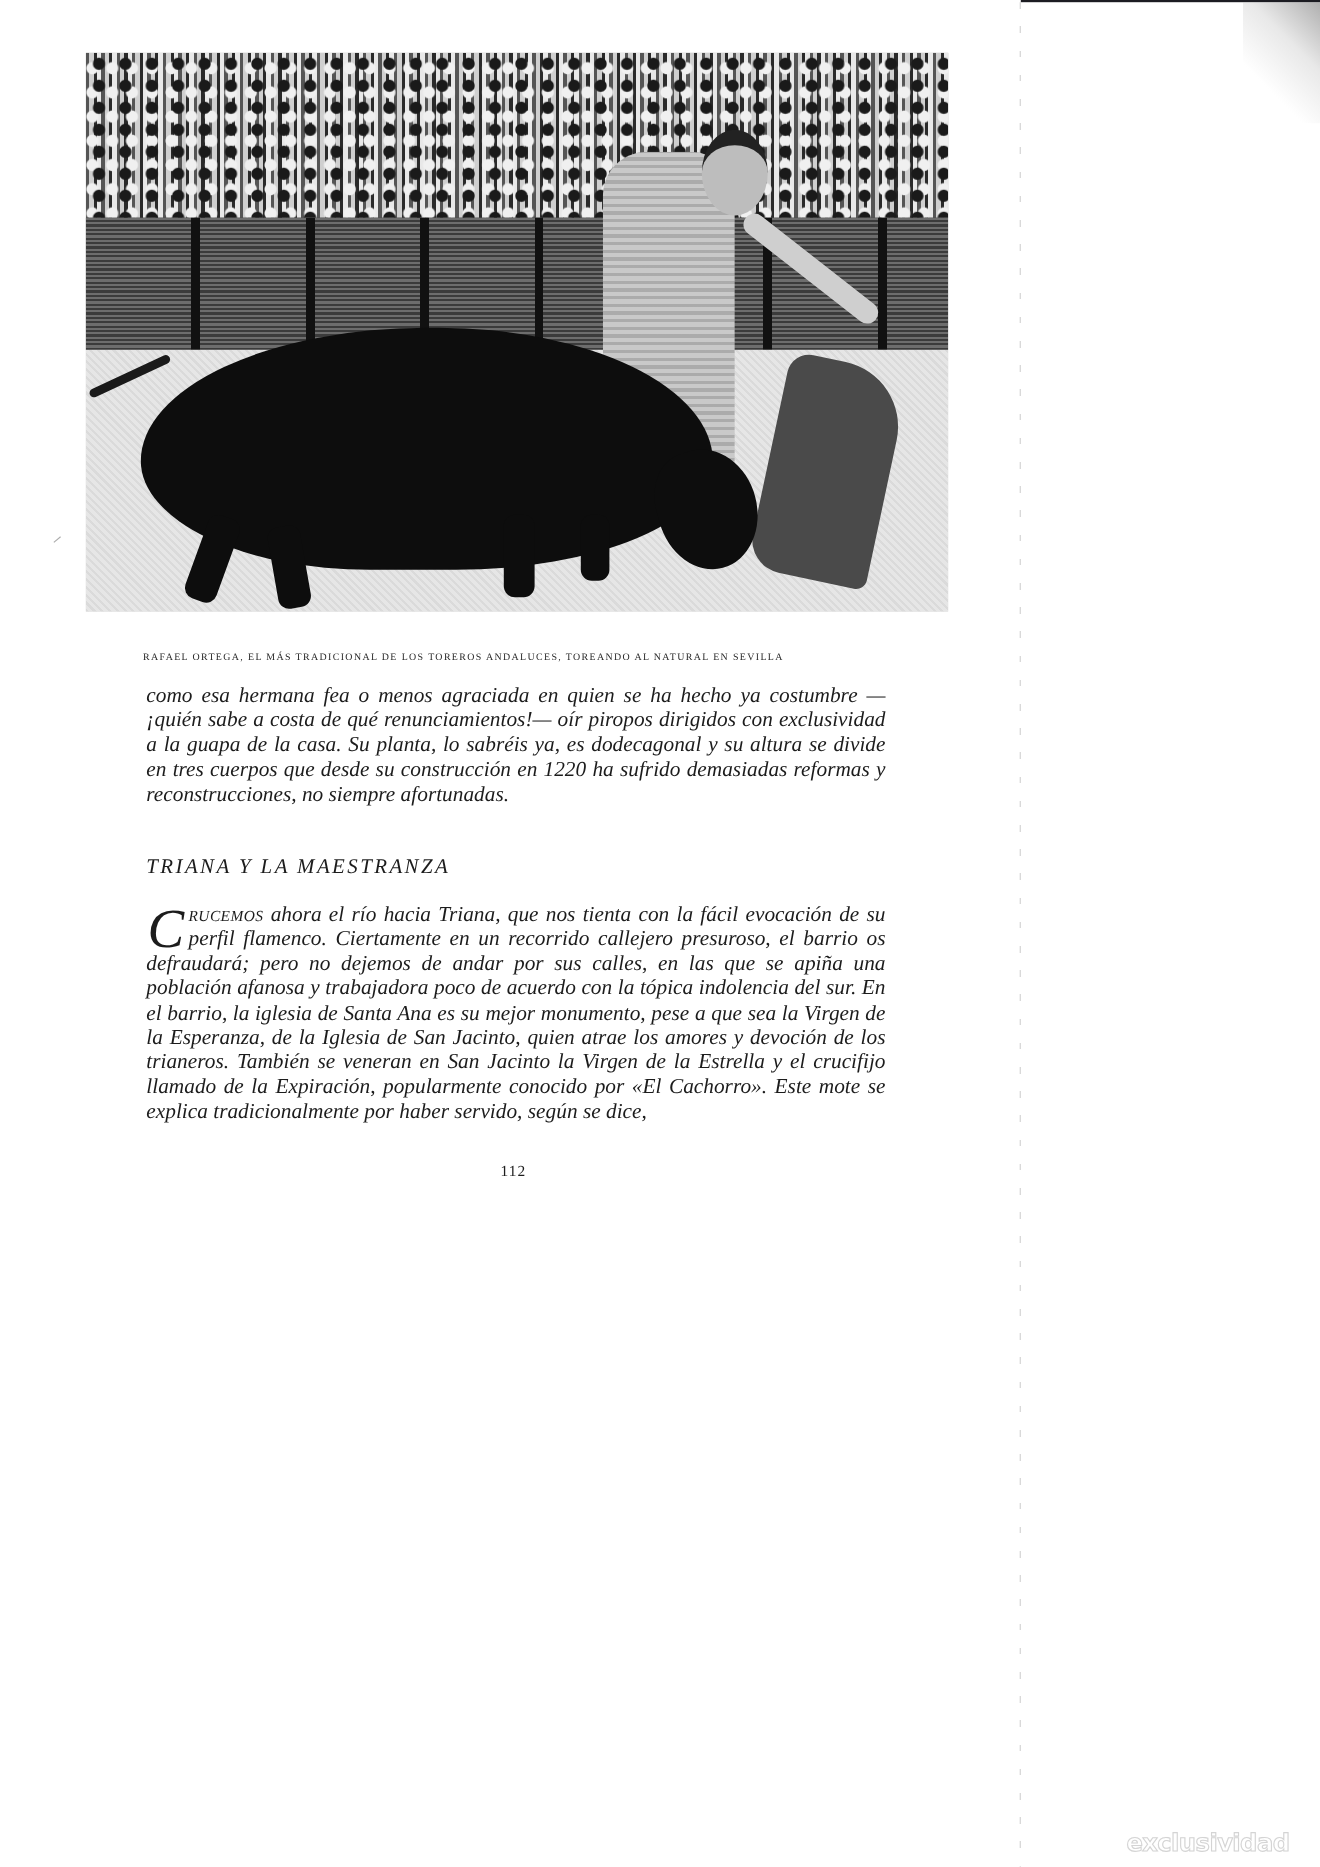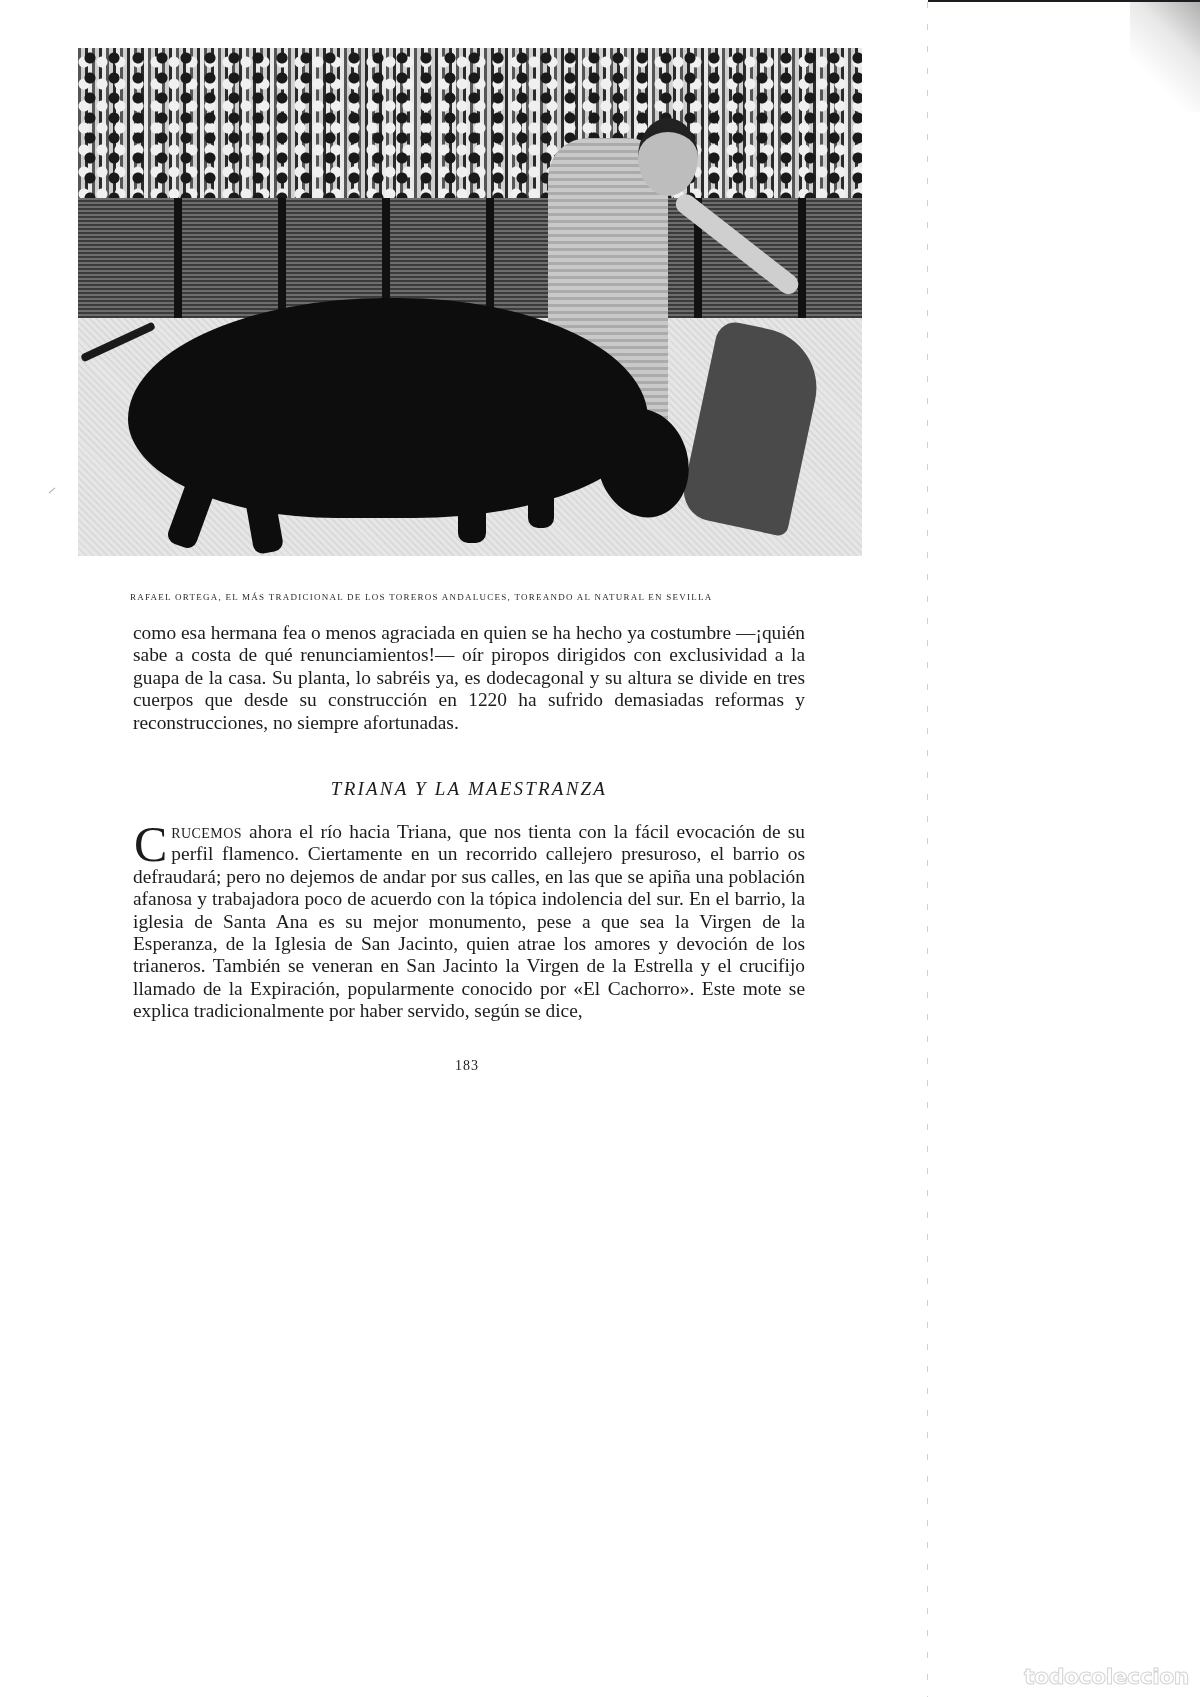--- a/index.html
+++ b/index.html
@@ -165,28 +165,29 @@
 
     
     .text-block {
       position: absolute;
       left: 133px;
       width: 672px;
       font-size: 19.4px;
       line-height: 22.4px;
       text-align: justify;
       color: #1c1c1c;
+      font-style: italic;
     }
     .para-1 { top: 622px; }
     .section-heading {
       position: absolute;
       left: 133px;
       top: 778px;
       width: 672px;
-      text-align: center;
+      text-align: left;
       font-style: italic;
       font-size: 19px;
       letter-spacing: 2.2px;
       color: #1c1c1c;
     }
     .para-2 { top: 821px; }
     .drop-cap {
       float: left;
       font-size: 50px;
       line-height: 40px;
@@ -248,15 +249,15 @@
 <div class="caption">Rafael Ortega, el más tradicional de los toreros andaluces, toreando al natural en Sevilla</div>
 
 <div class="text-block para-1">como esa hermana fea o menos agraciada en quien se ha hecho ya costumbre —¡quién sabe a costa de qué renunciamientos!— oír piropos dirigidos con exclusividad a la guapa de la casa. Su planta, lo sabréis ya, es dodecagonal y su altura se divide en tres cuerpos que desde su construcción en 1220 ha sufrido demasiadas reformas y reconstrucciones, no siempre afortunadas.</div>
 
 <div class="section-heading">TRIANA Y LA MAESTRANZA</div>
 
 <div class="text-block para-2">
   <span class="drop-cap">C</span><span class="small-caps">rucemos</span><span> ahora el río hacia Triana, que nos tienta con la fácil evocación de su perfil flamenco. Ciertamente en un recorrido callejero presuroso, el barrio os defraudará; pero no dejemos de andar por sus calles, en las que se apiña una población afanosa y trabajadora poco de acuerdo con la tópica indolencia del sur. En el barrio, la iglesia de Santa Ana es su mejor monumento, pese a que sea la Virgen de la Esperanza, de la Iglesia de San Jacinto, quien atrae los amores y devoción de los trianeros. También se veneran en San Jacinto la Virgen de la Estrella y el crucifijo llamado de la Expiración, popularmente conocido por «El Cachorro». Este mote se explica tradicionalmente por haber servido, según se dice,</span>
 </div>
 
-<div class="page-number">183</div>
-
-<div class="watermark">todocoleccion</div>
+<div class="page-number">112</div>
+
+<div class="watermark">exclusividad</div>
 
 </body></html>

